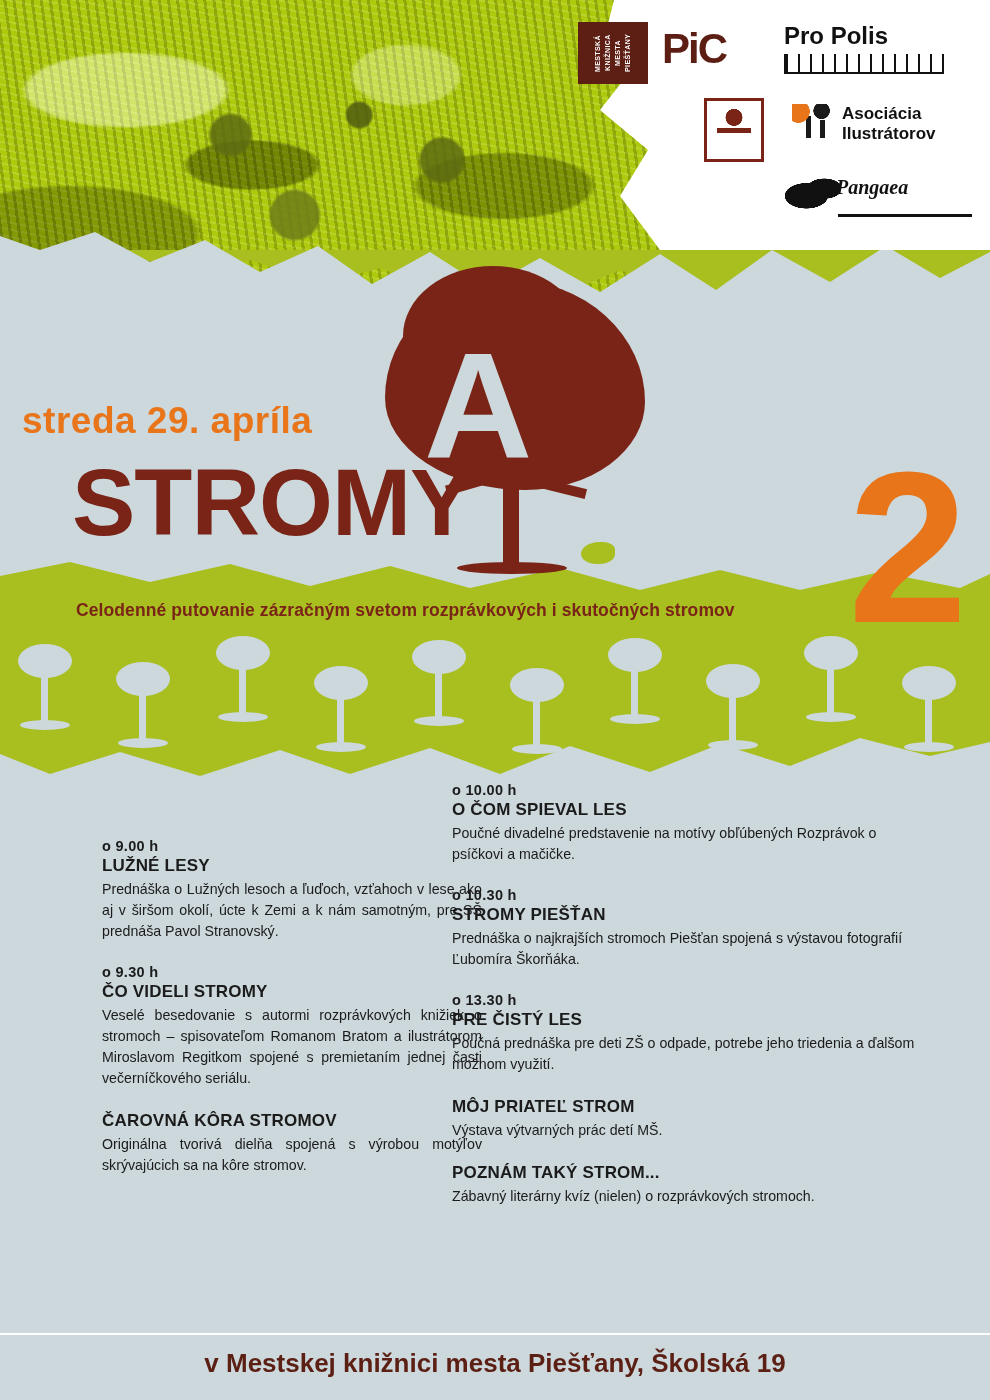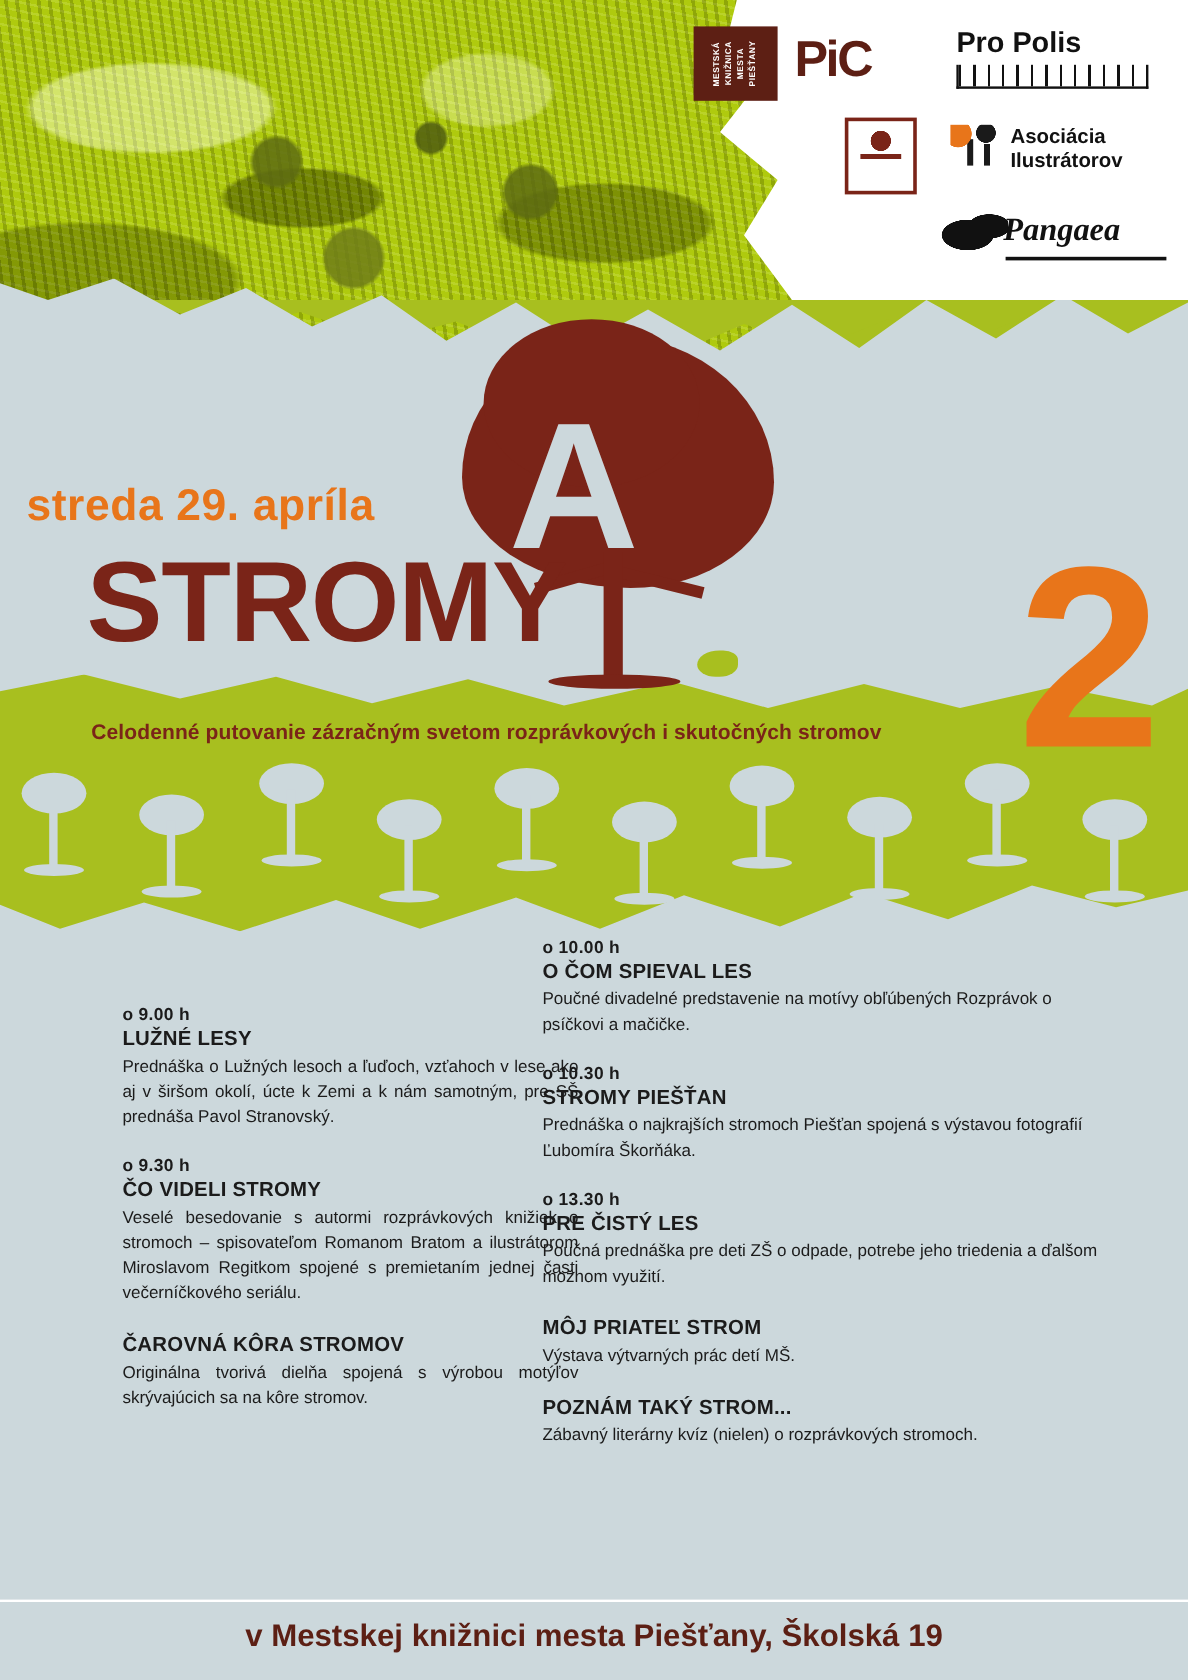--- a/index.html
+++ b/index.html
@@ -63,21 +63,21 @@
   
   .logos{position:absolute;right:16px;top:14px;width:400px;height:230px;}
   .logo-mk{
     position:absolute;left:4px;top:8px;width:66px;height:58px;background:#5d1f14;
     color:#fff;font-size:7px;font-weight:bold;line-height:10px;letter-spacing:.4px;
     display:flex;align-items:center;justify-content:center;text-align:center;
     writing-mode:vertical-rl;transform:rotate(180deg);padding:2px;
   }
   .logo-pic{position:absolute;left:88px;top:12px;width:100px;height:46px;color:#5d1f14;
     font-size:42px;font-weight:bold;letter-spacing:-2px;line-height:46px;}
-  .logo-propolis{position:absolute;left:210px;top:8px;width:160px;height:60px;margin-left:13px;}
+  .logo-propolis{position:absolute;left:210px;top:8px;width:160px;height:60px;}
   .logo-propolis .pp-text{font-size:24px;font-weight:bold;color:#111;letter-spacing:0px;}
   .logo-propolis .pp-bar{margin-top:4px;height:18px;border:2px solid #111;border-top:none;
     background:repeating-linear-gradient(90deg,#111 0 2px,#fff 2px 12px);}
   .logo-reader{position:absolute;left:130px;top:84px;width:54px;height:58px;
     border:3px solid #7a2418;}
   .logo-reader .fig{position:absolute;left:10px;top:8px;width:34px;height:42px;
     background:
       radial-gradient(circle at 50% 20%, #7a2418 0 22%, rgba(0,0,0,0) 23%),
       linear-gradient(#fff 0 46%, #7a2418 46% 56%, #fff 56% 100%);
   }
@@ -90,21 +90,21 @@
       linear-gradient(#1a1a1a 0 0) 28px 16px/5px 18px no-repeat;
   }
   .logo-ai .ai-t1{position:absolute;left:50px;top:4px;font-size:17px;font-weight:bold;color:#111;}
   .logo-ai .ai-t2{position:absolute;left:50px;top:24px;font-size:17px;font-weight:bold;color:#111;}
   .logo-pangaea{position:absolute;left:210px;top:160px;width:190px;height:60px;}
   .logo-pangaea .pg-mark{position:absolute;left:0;top:2px;width:56px;height:36px;
     background:
       radial-gradient(ellipse at 40% 55%, #111 0 45%, rgba(0,0,0,0) 46%),
       radial-gradient(ellipse at 72% 35%, #111 0 30%, rgba(0,0,0,0) 31%);
   }
-  .logo-pangaea .pg-text{position:absolute;left:52px;top:2px;font-size:27px;font-weight:bold;
+  .logo-pangaea .pg-text{position:absolute;left:52px;top:2px;font-size:20px;font-weight:bold;
     font-style:italic;color:#111;font-family:"Liberation Serif",serif;}
   .logo-pangaea .pg-line{position:absolute;left:54px;top:40px;width:134px;height:3px;background:#111;}
 
   
   .mid-band{
     position:absolute;left:0;top:560px;width:990px;height:270px;overflow:hidden;
   }
   .mid-green{
     position:absolute;left:0;top:0;width:990px;height:240px;background:#a8bf1f;
     clip-path:polygon(0 16px,70px 2px,150px 22px,230px 4px,310px 26px,390px 6px,470px 28px,

